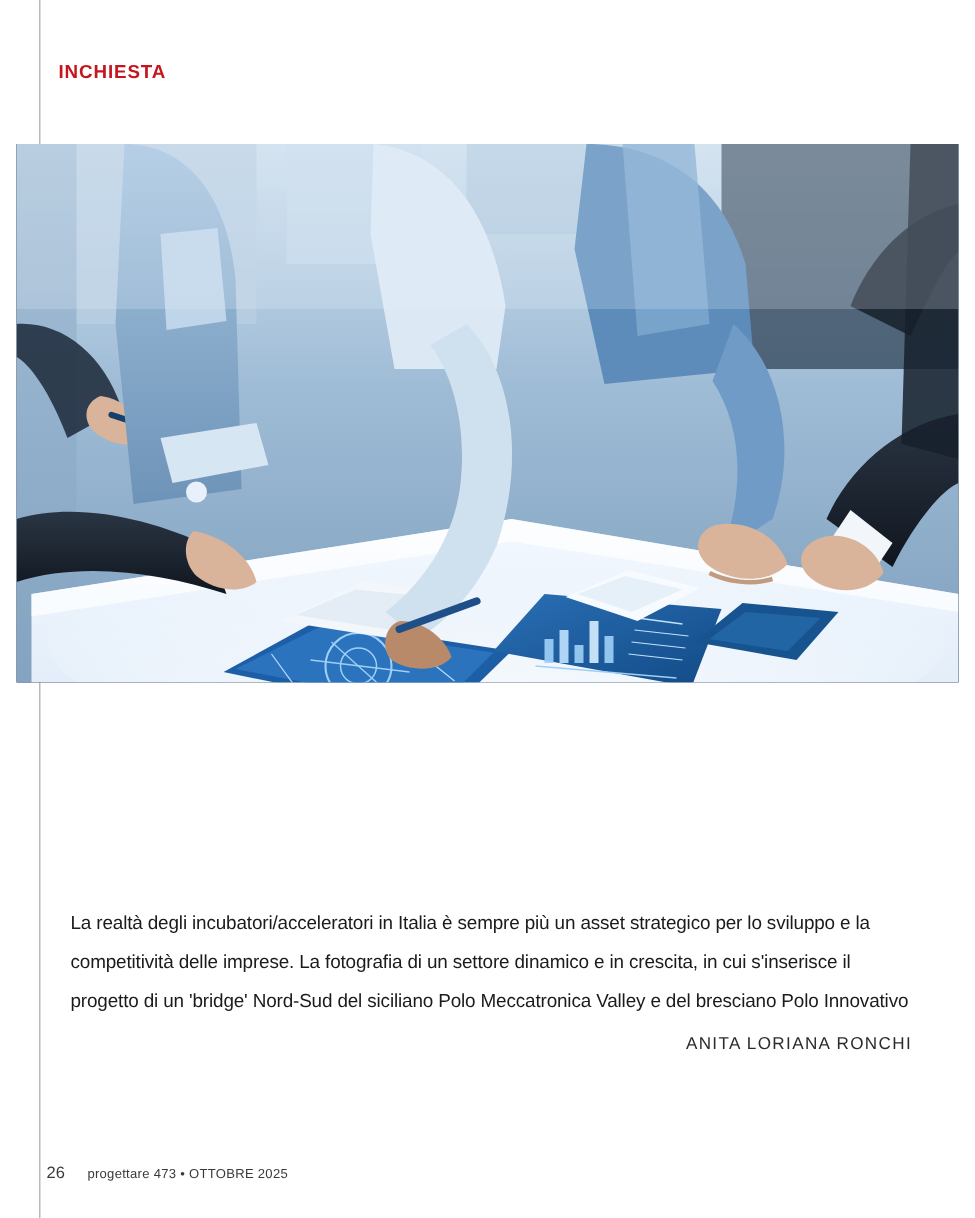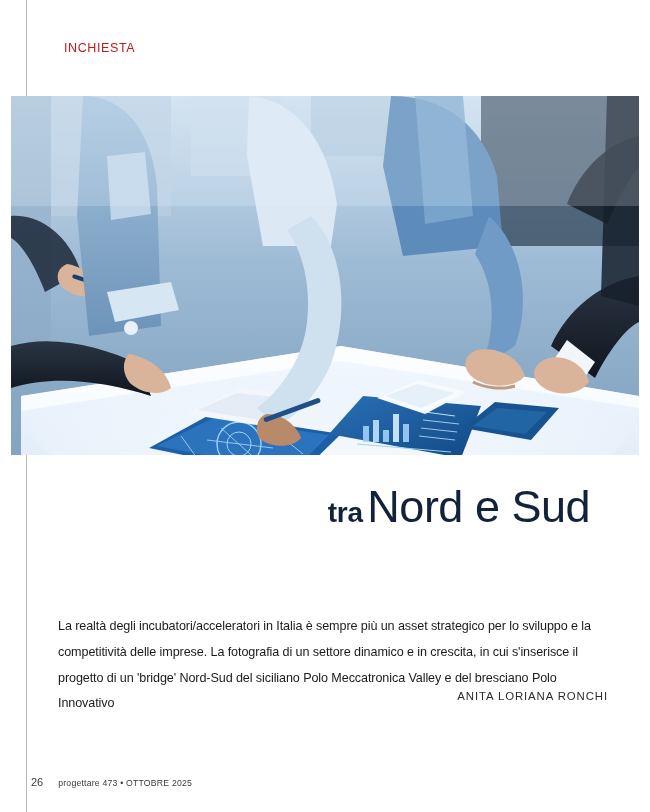--- a/index.html
+++ b/index.html
@@ -25,24 +25,24 @@
     position: absolute;
     left: 26px;
     top: 0;
     width: 1px;
     height: 812px;
     background: #b9b9b9;
   }
   
   .kicker {
     position: absolute;
-    left: 64px;
+    left: 39px;
     top: 41px;
     font-size: 12.5px;
-    font-weight: normal;
+    font-weight: bold;
     letter-spacing: 0.6px;
     color: #c4161c;
     font-family: "Liberation Sans", sans-serif;
   }
 
   
   .photo {
     position: absolute;
     left: 11px;
     top: 96px;
@@ -93,21 +93,21 @@
     left: 47px;
     top: 603px;
     width: 562px;
     font-size: 12.6px;
     line-height: 2.05;
     color: #1b1b1b;
     font-family: "Liberation Sans", sans-serif;
     letter-spacing: -0.1px;
   }
   .deck p {
-    margin: 11px;
+    margin: 0;
   }
 
   
   .byline {
     position: absolute;
     right: 42px;
     top: 690px;
     font-size: 11.4px;
     letter-spacing: 0.9px;
     color: #2b2b2b;
@@ -258,24 +258,20 @@
       <path d="M596 0 L628 0 L628 210 L590 200 Z" fill="#16202c" opacity="0.85"></path>
 
       <path d="M150 382 L300 392 L250 410 L120 398 Z" fill="#ffffff" opacity="0.25"></path>
       <path d="M380 386 L520 378 L540 394 L400 402 Z" fill="#ffffff" opacity="0.18"></path>
 
       <rect x="0" y="0" width="628" height="110" fill="#e9f2fa" opacity="0.22"></rect>
     </svg>
   </div>
 
   <div class="headline">
-    <div class="hl-line2">
-      <span class="hl-small">tra</span>
-      <span class="hl-big">Nord e Sud</span>
-    </div>
   </div>
 
   <div class="deck">
     <p>La realtà degli incubatori/acceleratori in Italia è sempre più un asset strategico per lo sviluppo e la competitività delle imprese. La fotografia di un settore dinamico e in crescita, in cui s'inserisce il progetto di un 'bridge' Nord-Sud del siciliano Polo Meccatronica Valley e del bresciano Polo Innovativo</p>
   </div>
 
   <div class="byline">ANITA LORIANA RONCHI</div>
 
   <div class="footer">
     <span class="folio">26</span>

